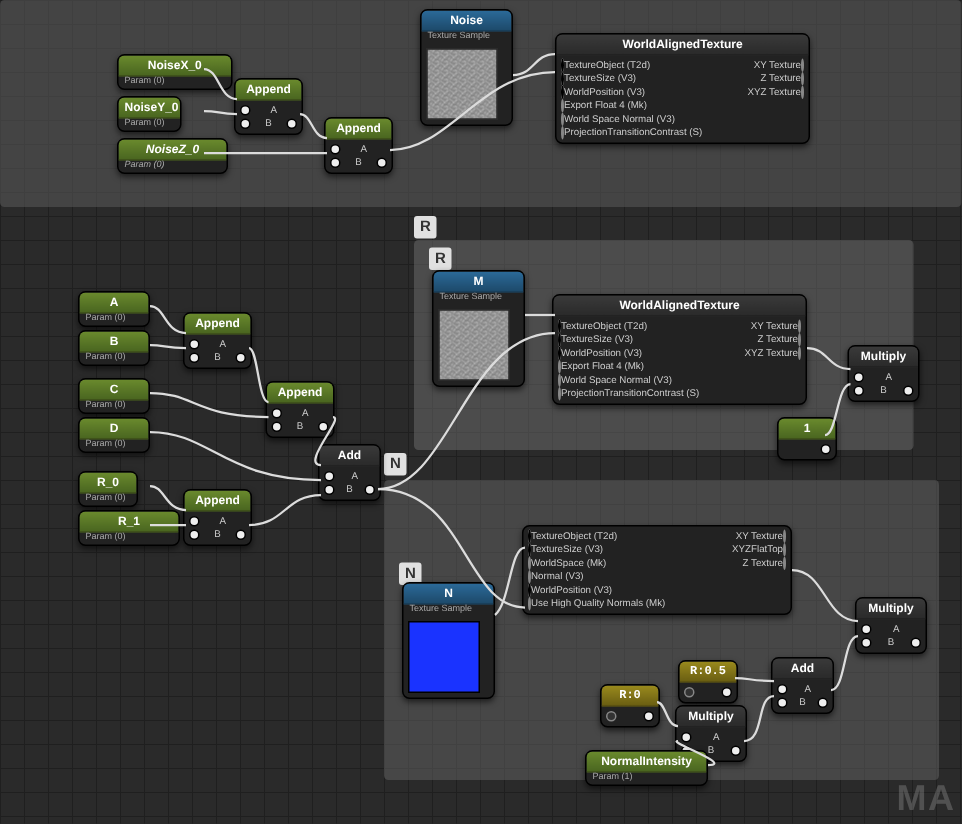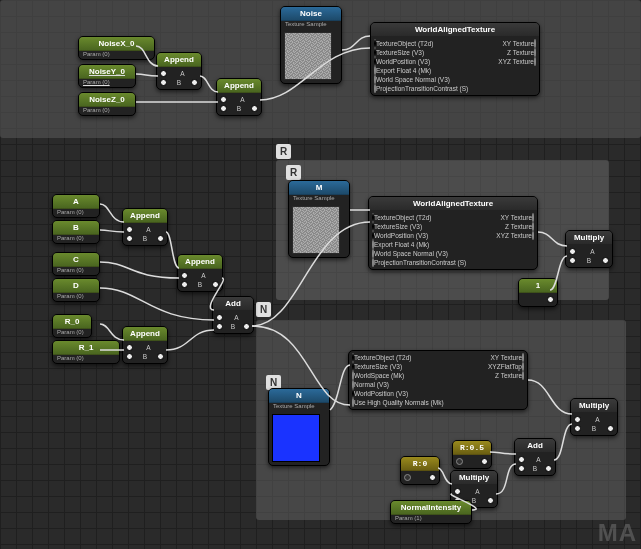--- a/index.html
+++ b/index.html
@@ -117,25 +117,25 @@
 <div class="region region-mid" style="left:276px;top:160px;width:333px;height:140px;"></div>
 <div class="region-label" style="left:286px;top:165px;">R</div>
 <div class="region-label" style="left:256px;top:302px;">N</div>
 <div class="region region-bot" style="left:256px;top:320px;width:370px;height:200px;"></div>
 <div class="region-label" style="left:266px;top:375px;">N</div>
 
 <div class="node" style="left:78px;top:36px;width:77px;">
   <div class="node-header hdr-green">NoiseX_0</div>
   <div class="node-sub">Param (0)</div>
 </div>
-<div class="node" style="left:78px;top:64px;width:58px;text-decoration:underline;">
+<div class="node" style="left:78px;top:64px;width:43px;">
   <div class="node-header hdr-green">NoiseY_0</div>
   <div class="node-sub">Param (0)</div>
 </div>
-<div class="node" style="left:78px;top:92px;width:58px;">
+<div class="node" style="left:78px;top:92px;width:74px;font-style:italic;">
   <div class="node-header hdr-green">NoiseZ_0</div>
   <div class="node-sub">Param (0)</div>
 </div>
 
 <div class="node" style="left:156px;top:52px;width:46px;">
   <div class="node-header hdr-green">Append</div>
   <div class="node-body">
     <div class="row">
         <span class="pin"></span>
         <span>A</span>

